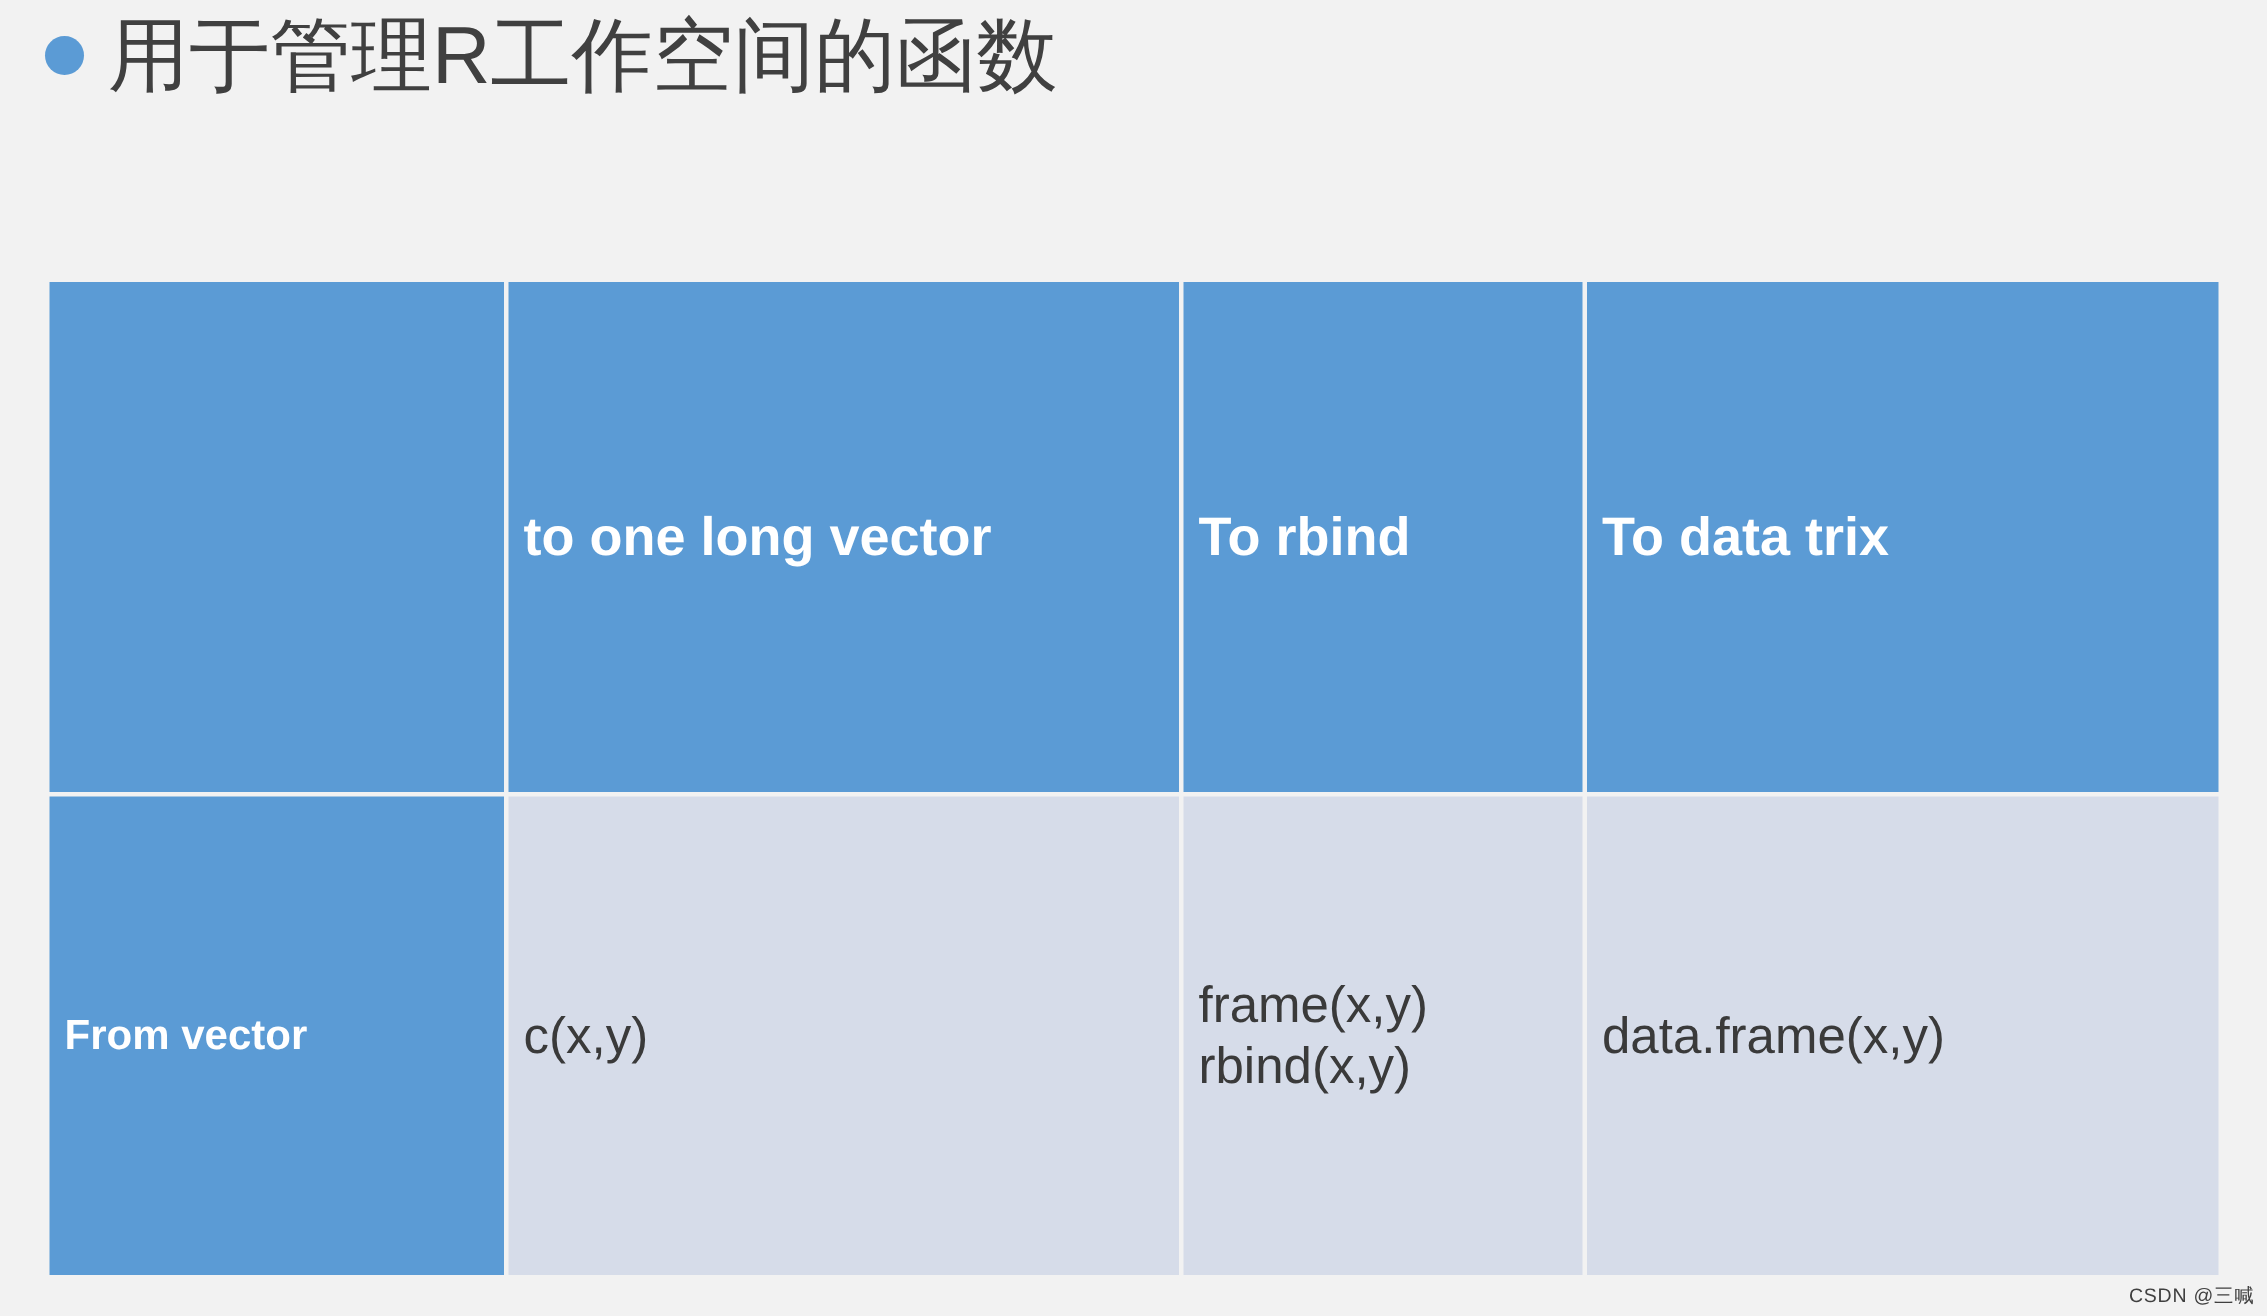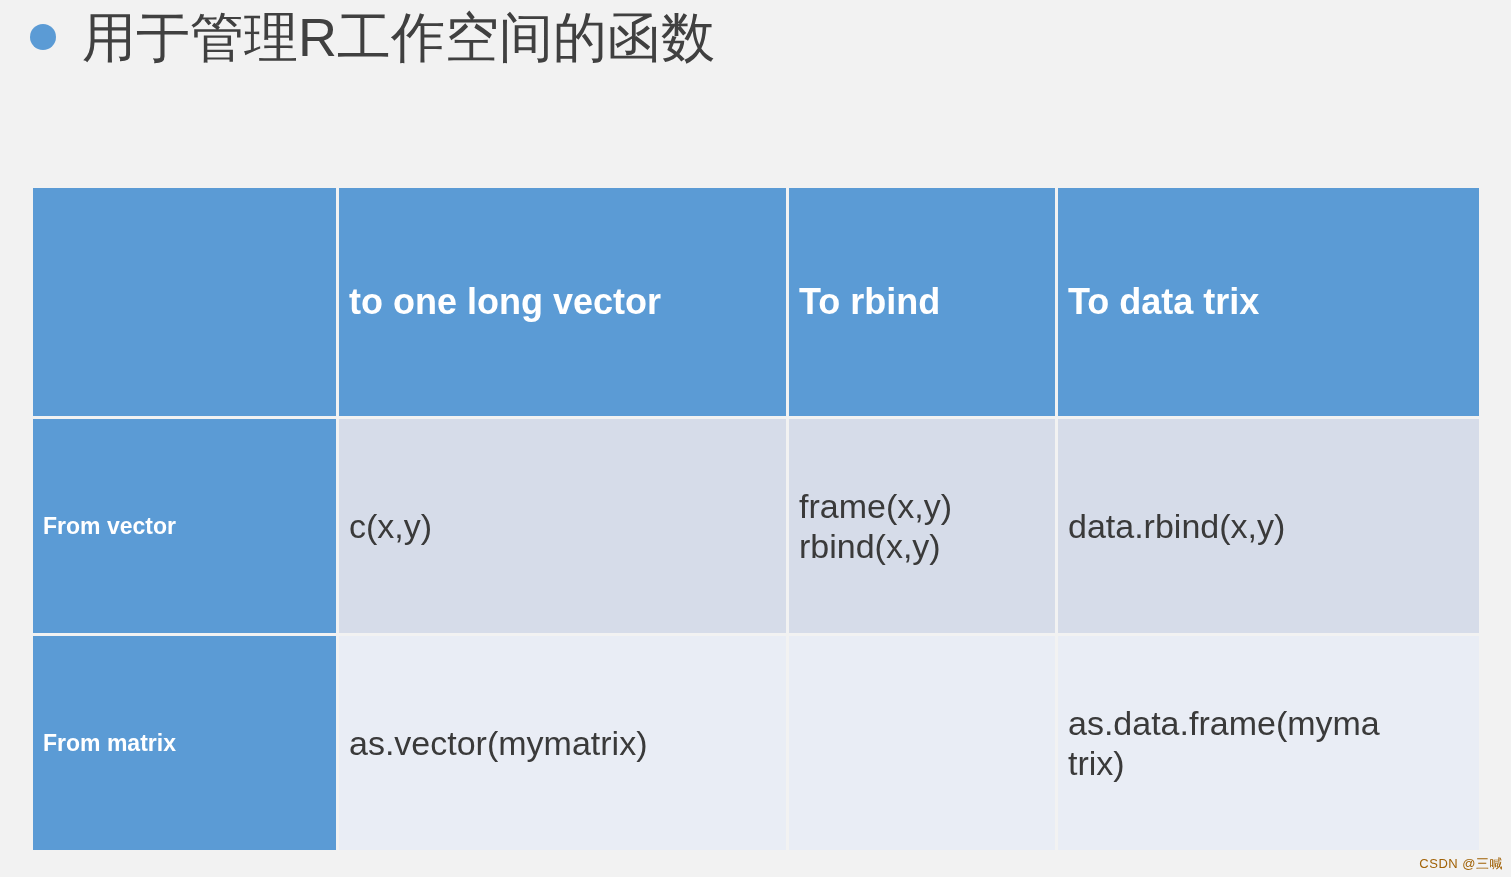--- a/index.html
+++ b/index.html
@@ -15,21 +15,21 @@
     position: relative;
   }
 
   
   .slide-title {
     position: absolute;
     left: 30px;
     top: 6px;
     display: flex;
     align-items: center;
-    gap: 26px;
+    gap: 16px;
   }
   .title-bullet {
     width: 26px;
     height: 26px;
     border-radius: 50%;
     background: #5B9BD5;
     flex: 0 0 auto;
   }
   .title-text {
     font-size: 54px;
@@ -76,21 +76,21 @@
     line-height: 1.15;
     height: 160px;
   }
   tr.head-row td.corner-cell { background: #5B9BD5; }
 
   
   td.row-head {
     background: #5B9BD5;
     color: #FFFFFF;
     font-weight: bold;
-    font-size: 23px;
+    font-size: 28px;
     line-height: 1.15;
   }
   td.row-head.justify {
     text-align: justify;
     text-align-last: justify;
   }
 
   
   tr.band-dark td.body-cell { background: #D6DCE9; }
   tr.band-light td.body-cell { background: #E9EDF5; }
@@ -106,21 +106,21 @@
   tr.r1 td { height: 150px; }
   tr.r2 td { height: 150px; }
   tr.r3 td { height: 208px; }
 
   
   .watermark {
     position: absolute;
     right: 8px;
     bottom: 4px;
     font-size: 13px;
-    color: #a16207;
+    color: #404040;
     letter-spacing: 0.5px;
     user-select: none;
   }
 </style>
 </head>
 <body>
 
 <div class="slide-title">
   <span class="title-bullet"></span>
   <span class="title-text">用于管理R工作空间的函数</span>
@@ -145,33 +145,22 @@
       <tr class="band-dark r1">
         <td class="row-head">From vector</td>
         <td class="body-cell">
             <span class="cell-line">c(x,y)</span>
           </td>
         <td class="body-cell">
             <span class="cell-line">frame(x,y)</span>
             <span class="cell-line">rbind(x,y)</span>
           </td>
         <td class="body-cell">
-            <span class="cell-line">data.rbind(x,y)</span>
+            <span class="cell-line">data.frame(x,y)</span>
           </td>
       </tr>
 
-      <tr class="band-light r2">
-        <td class="row-head">From matrix</td>
-        <td class="body-cell">
-            <span class="cell-line">as.vector(mymatrix)</span>
-          </td>
-        <td class="body-cell"></td>
-        <td class="body-cell">
-            <span class="cell-line">as.data.frame(myma</span>
-            <span class="cell-line">trix)</span>
-          </td>
-      </tr>
 
     </tbody>
   </table>
 </div>
 
 <div class="watermark">CSDN @三喊</div>
 
 </body></html>

